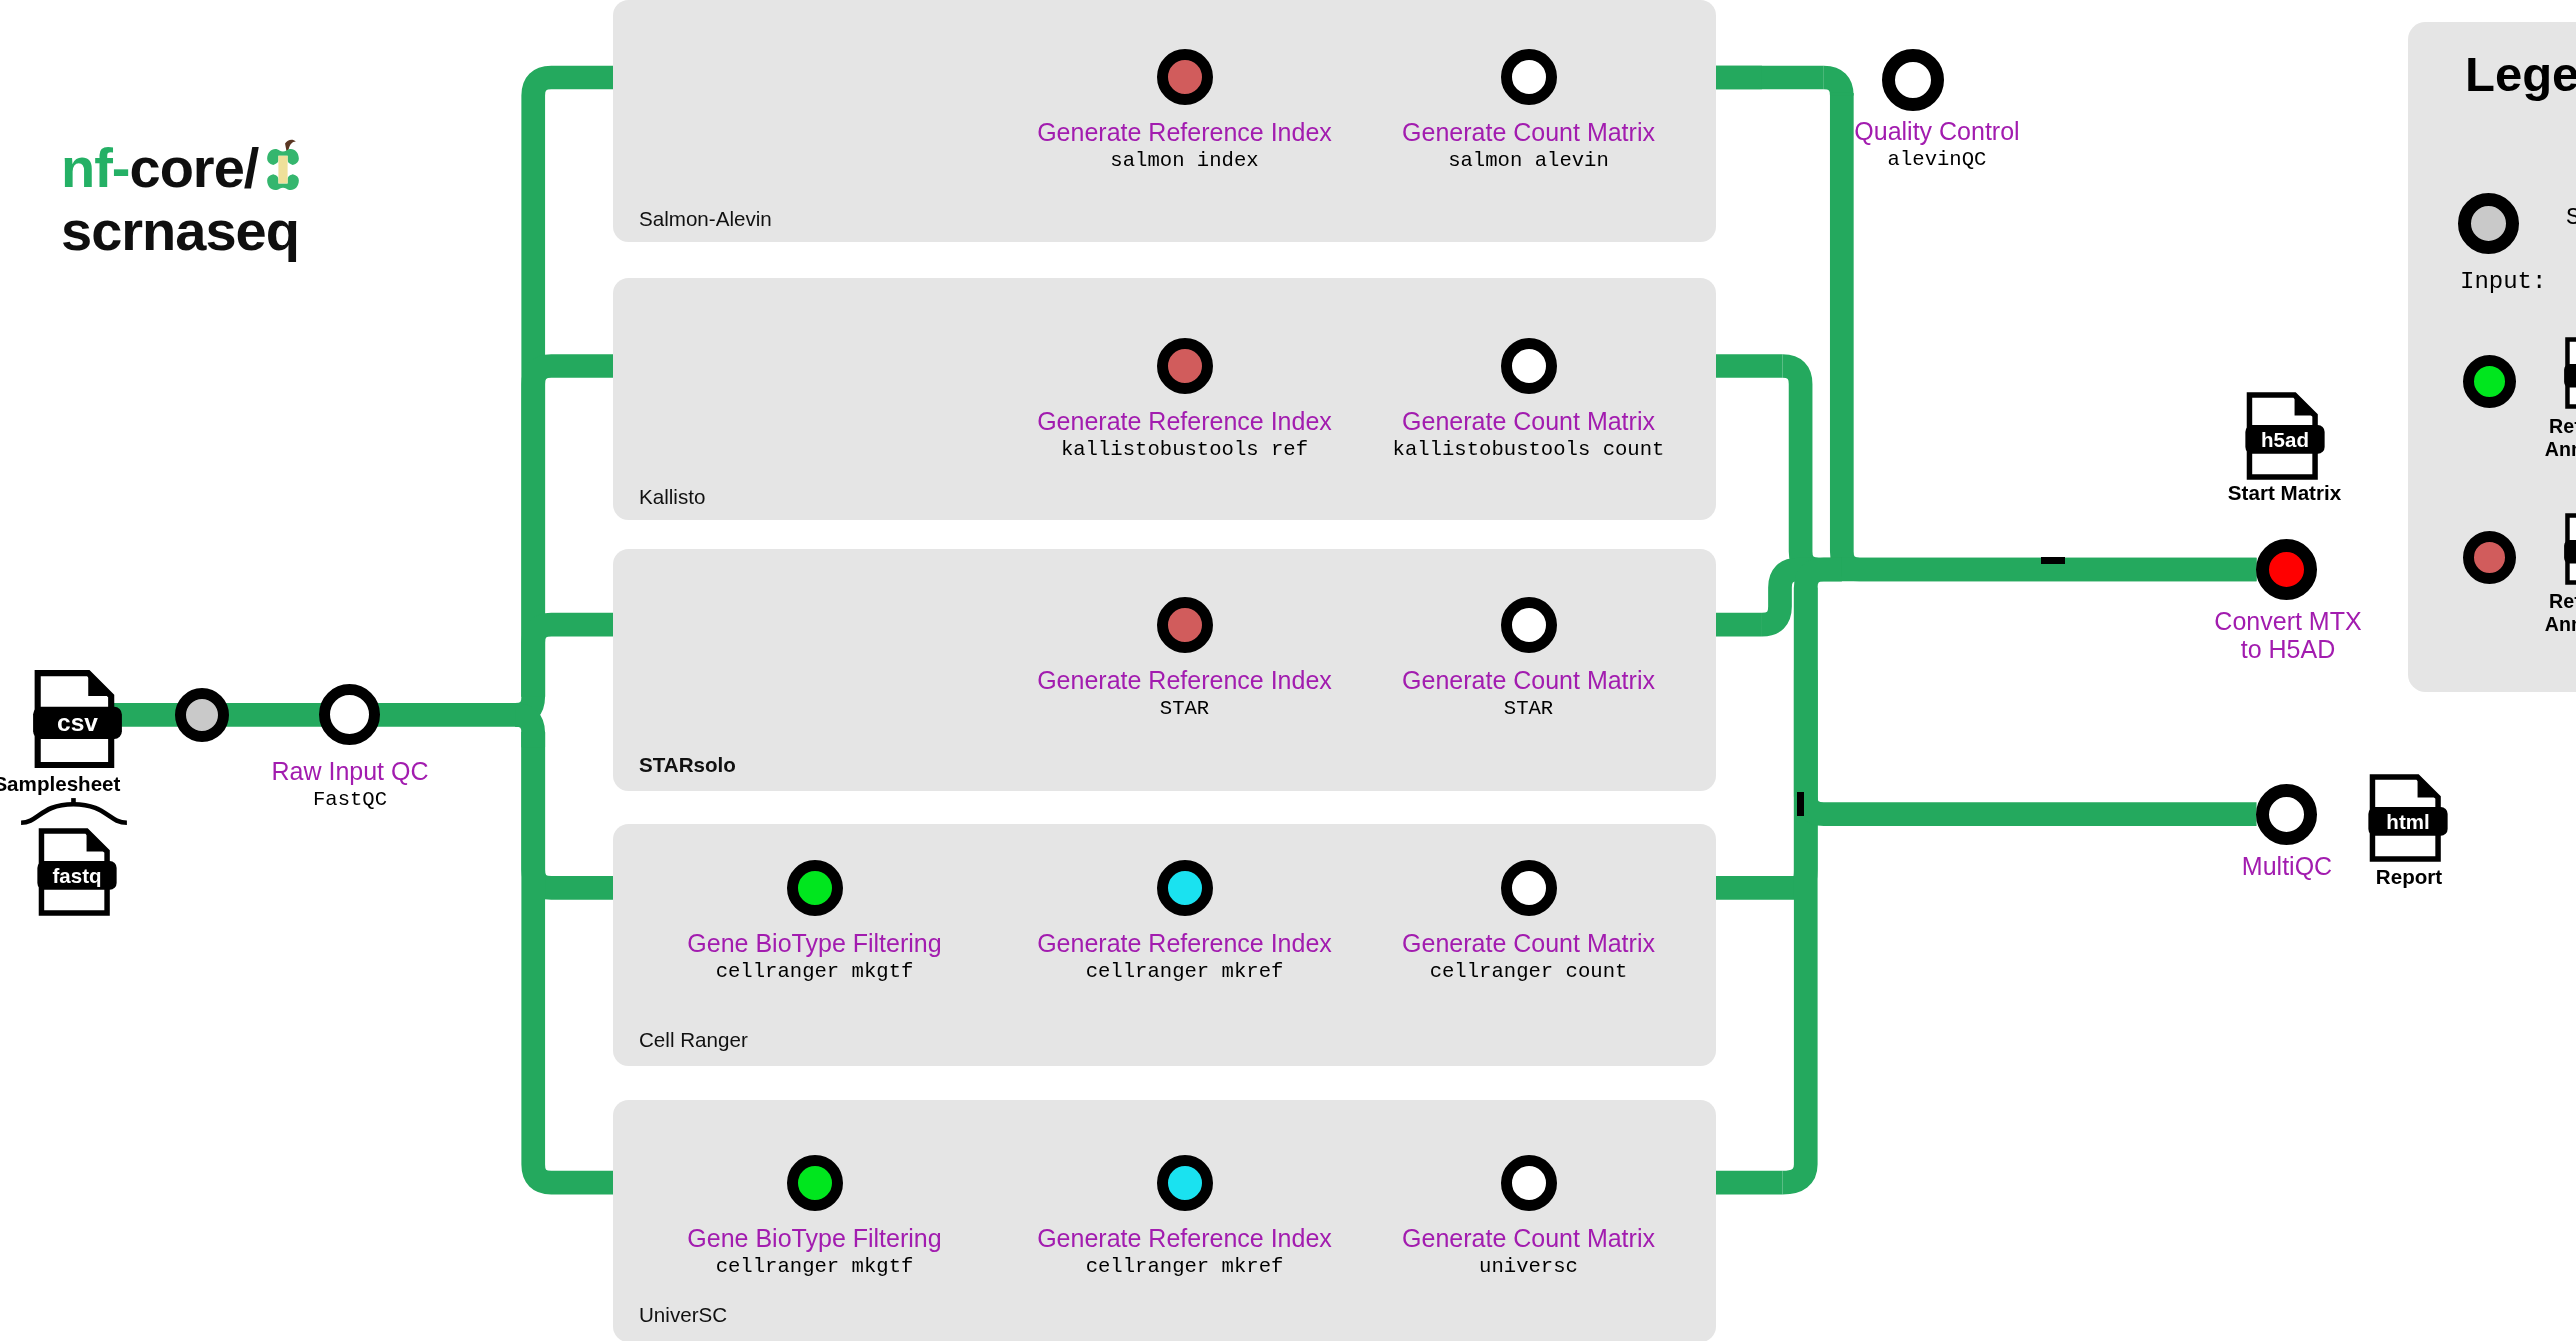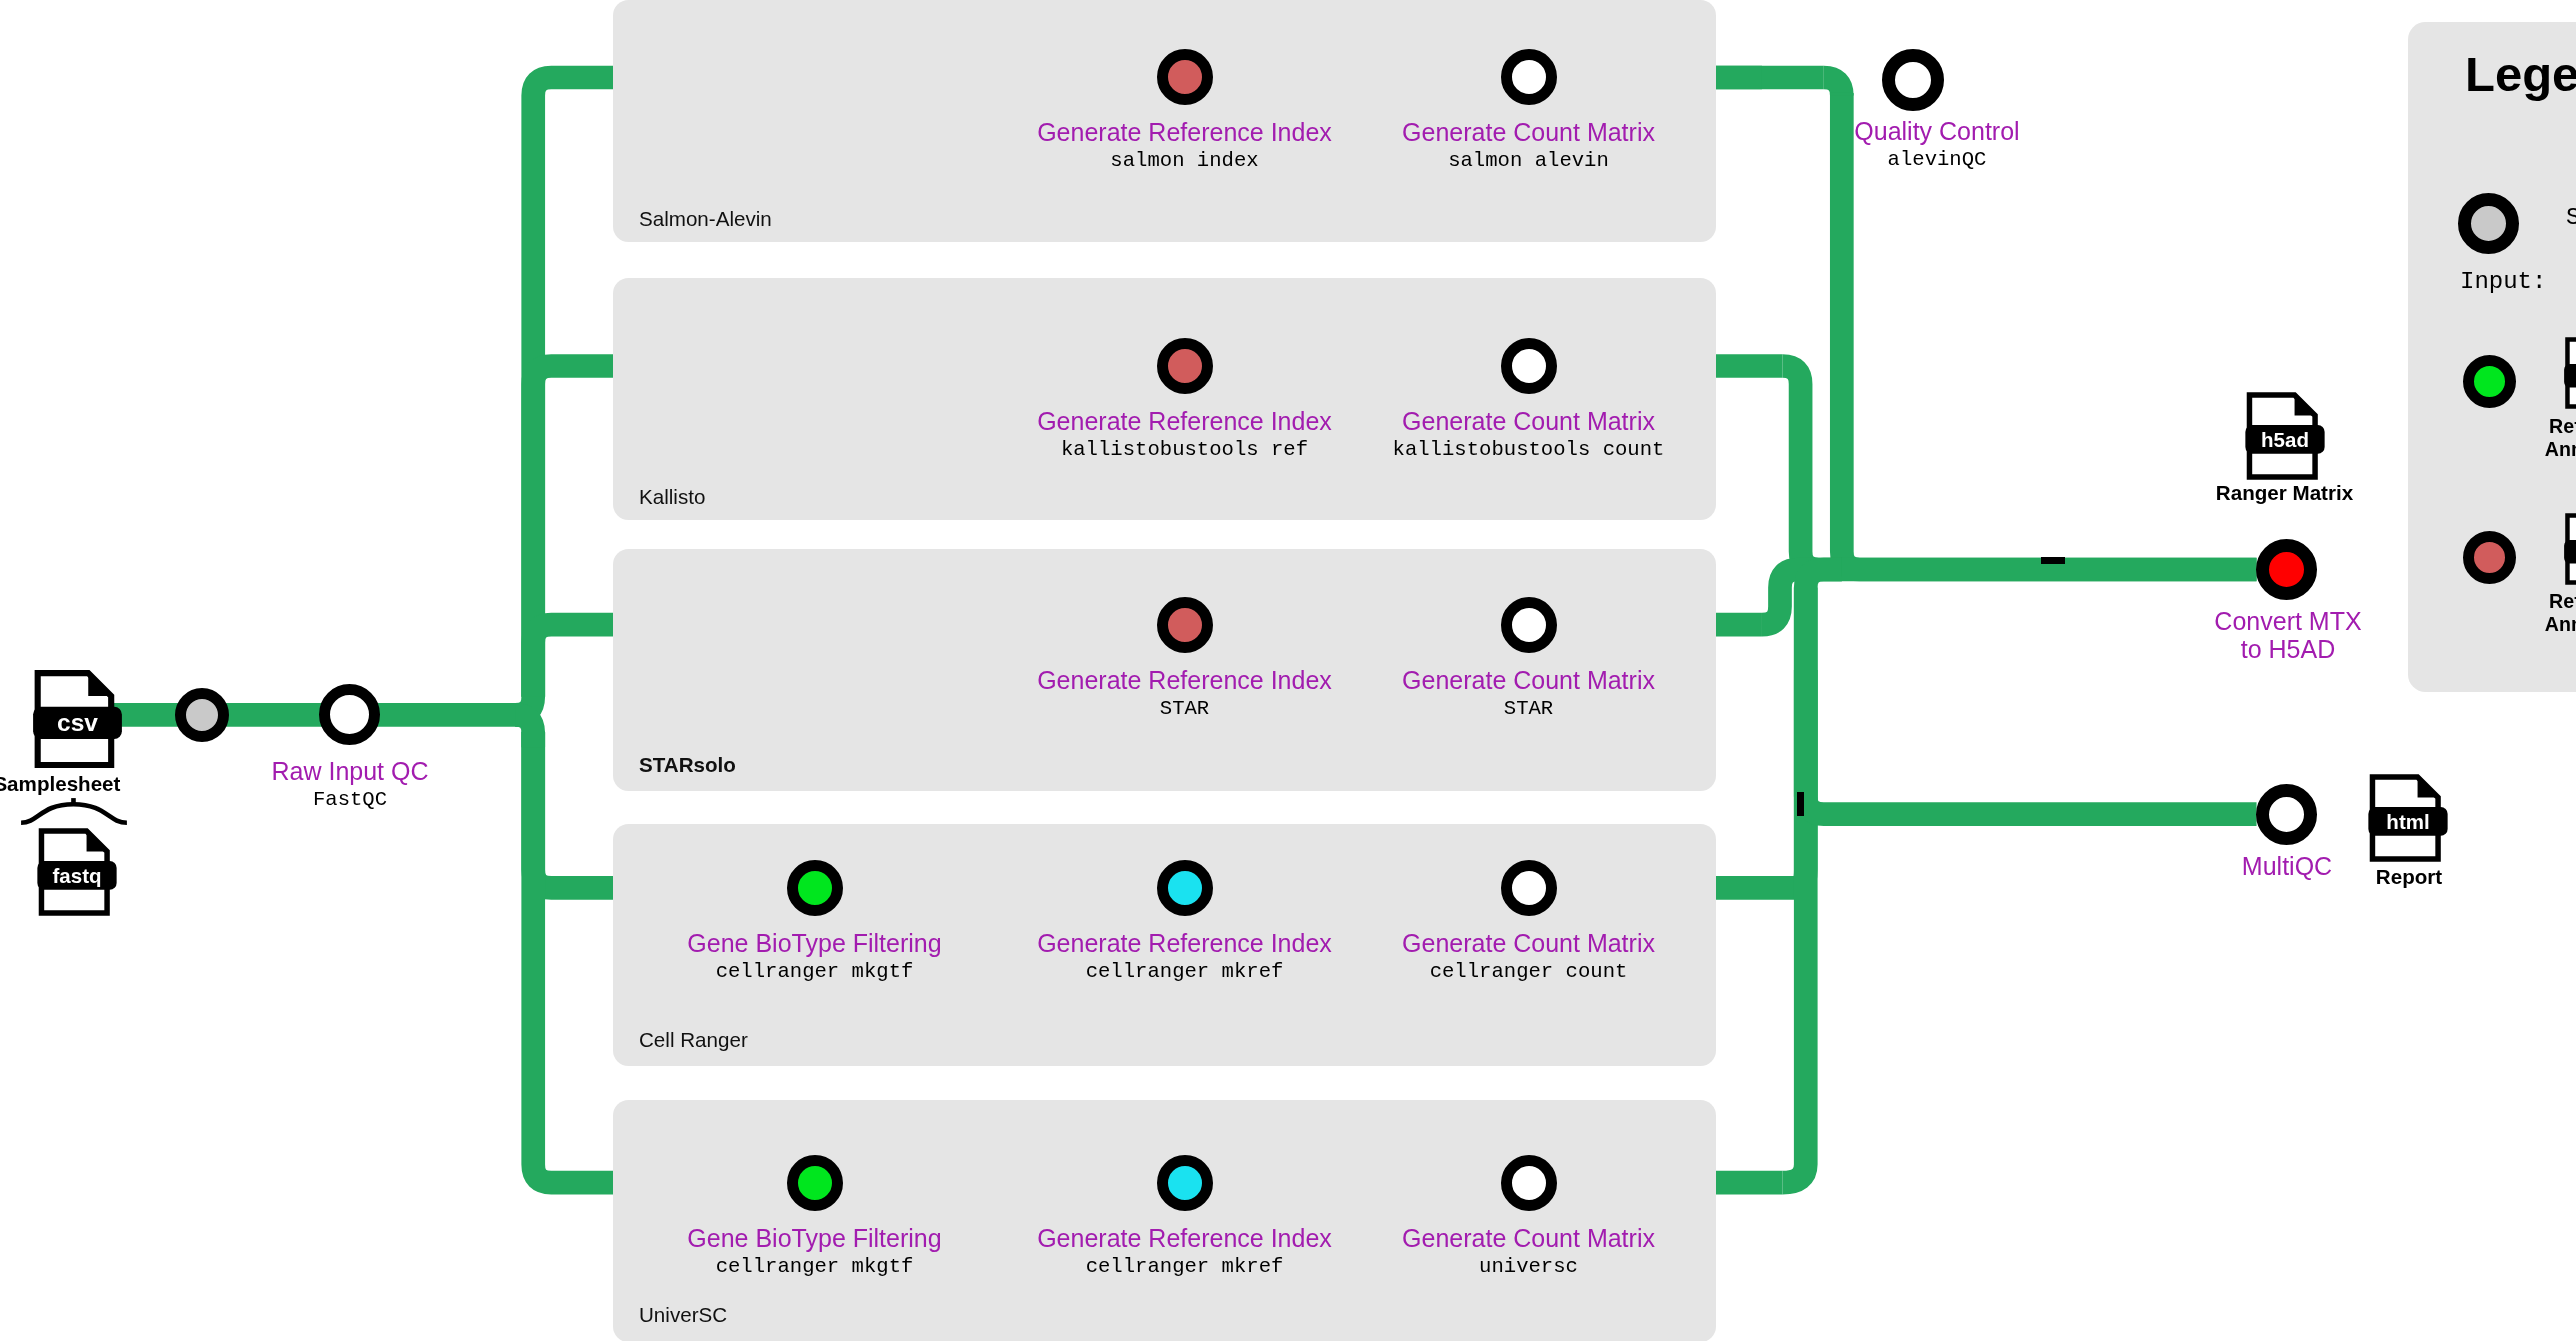--- a/index.html
+++ b/index.html
@@ -66,20 +66,33 @@
 
       <path d="M 3505 1300 V 1545 Q 3505 1580 3540 1580 H 4380"></path>
 
       <path d="M 3575 1105 H 4380"></path>
     </g>
   </svg>
 
   <div class="bridge" style="left:2041px;top:557px;width:24px;height:7.2px;"></div>
   <div class="bridge" style="left:1797px;top:792px;width:7.2px;height:24px;"></div>
 
+  <div class="logo" style="left:61px;top:137px;width:422px;">
+    <div>
+      <span class="l1 nf">nf-</span><span class="l1 core">core/</span>
+      <svg width="44" height="57" viewBox="0 0 86 110" style="vertical-align:-8.2px">
+        <path d="M47 10 C52 2 62 0 68 6 C61 6 56 12 54 22 L50 26 Z" fill="#5a3622"></path>
+        <path d="M12 40 C12 24 26 16 37 24 C40 26 46 26 49 24 C60 16 74 24 74 40 C74 46 70 50 62 52 C56 50 52 48 52 42 L52 34 L34 34 L34 42 C34 48 30 50 24 52 C16 50 12 46 12 40 Z" fill="#35b66e"></path>
+        <path d="M12 82 C12 98 26 106 37 98 C40 96 46 96 49 98 C60 106 74 98 74 82 C74 76 70 72 62 70 C56 72 52 74 52 80 L52 88 L34 88 L34 80 C34 74 30 72 24 70 C16 72 12 76 12 82 Z" fill="#35b66e"></path>
+        <path d="M34 34 L52 34 L52 88 L34 88 Z" fill="#efe09a"></path>
+        <path d="M34 34 C42 44 44 56 43 61 C42 56 38 44 34 34 Z" fill="#efe09a"></path>
+      </svg>
+    </div>
+    <div><span class="l2 core">scrnaseq</span></div>
+  </div>
 
   <div class="fileicon" style="left:31px;top:670px;">
     <svg width="93" height="98" viewBox="0 0 120 128">
       <path d="M8 4 h66 l30 30 v90 h-96 z" fill="#fff" stroke="#000" stroke-width="8"></path>
       <path d="M74 4 v30 h30 z" fill="#000"></path>
       <rect x="2" y="48" width="116" height="42" rx="10" fill="#000"></rect>
       <text x="60" y="80" font-size="32" font-weight="bold" fill="#fff" text-anchor="middle" font-family="Liberation Sans, sans-serif">csv</text>
     </svg>
   </div>
   <div class="fcap" style="left:-20.6px;top:773px;width:155px;">Samplesheet</div>
@@ -185,21 +198,21 @@
   </div>
 
   <div class="fileicon" style="left:2244px;top:392px;">
     <svg width="82" height="88" viewBox="0 0 120 128">
       <path d="M8 4 h66 l30 30 v90 h-96 z" fill="#fff" stroke="#000" stroke-width="8"></path>
       <path d="M74 4 v30 h30 z" fill="#000"></path>
       <rect x="2" y="48" width="116" height="42" rx="10" fill="#000"></rect>
       <text x="60" y="80" font-size="30" font-weight="bold" fill="#fff" text-anchor="middle" font-family="Liberation Sans, sans-serif">h5ad</text>
     </svg>
   </div>
-  <div class="fcap" style="left:2179px;top:482px;width:211px;">Ranger Matrix</div>
+  <div class="fcap" style="left:2179px;top:482px;width:211px;">Start Matrix</div>
 
   <div class="node big" style="left:2256px;top:539px;width:61px;height:61px;background:#ff0000;"></div>
   <div class="lbl" style="left:2154px;top:607px;width:268px;">
     <span class="t1">Convert MTX</span>
     <span class="t1">to H5AD</span>
   </div>
 
   <div class="node big" style="left:2256px;top:784px;width:61px;height:61px;background:#ffffff;"></div>
   <div class="lbl" style="left:2161px;top:852px;width:252px;">
     <span class="t1">MultiQC</span>

